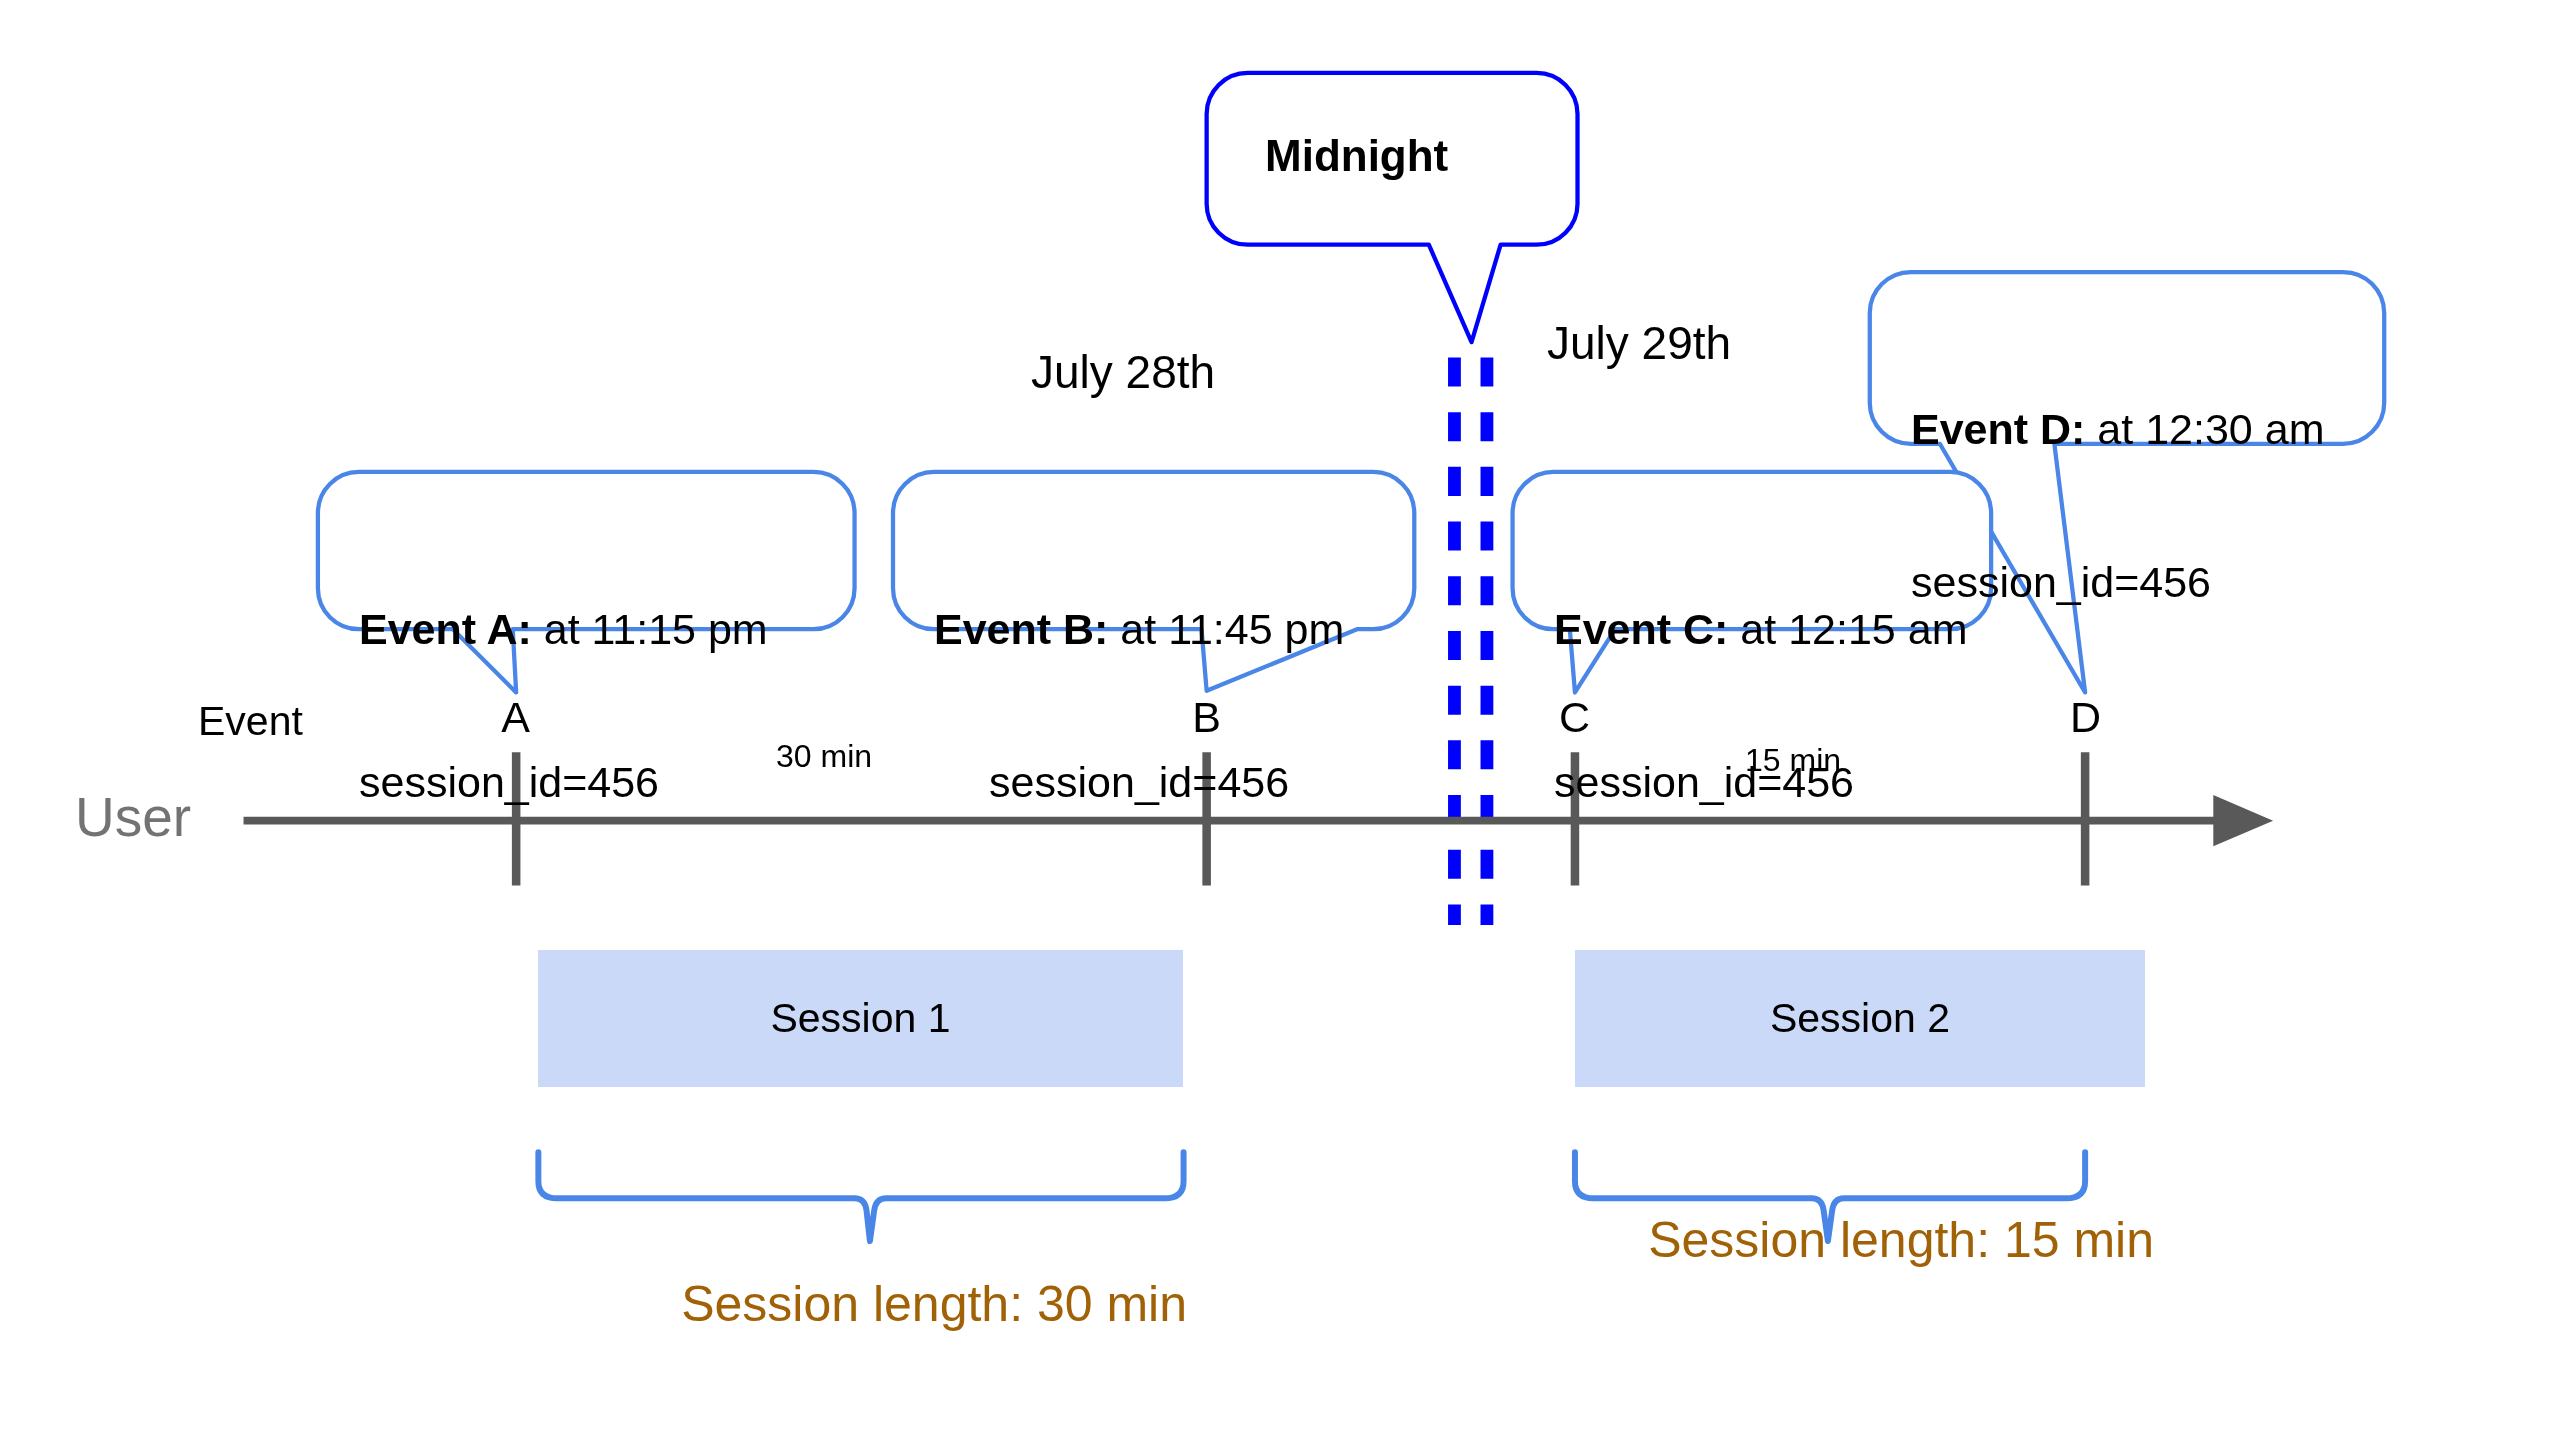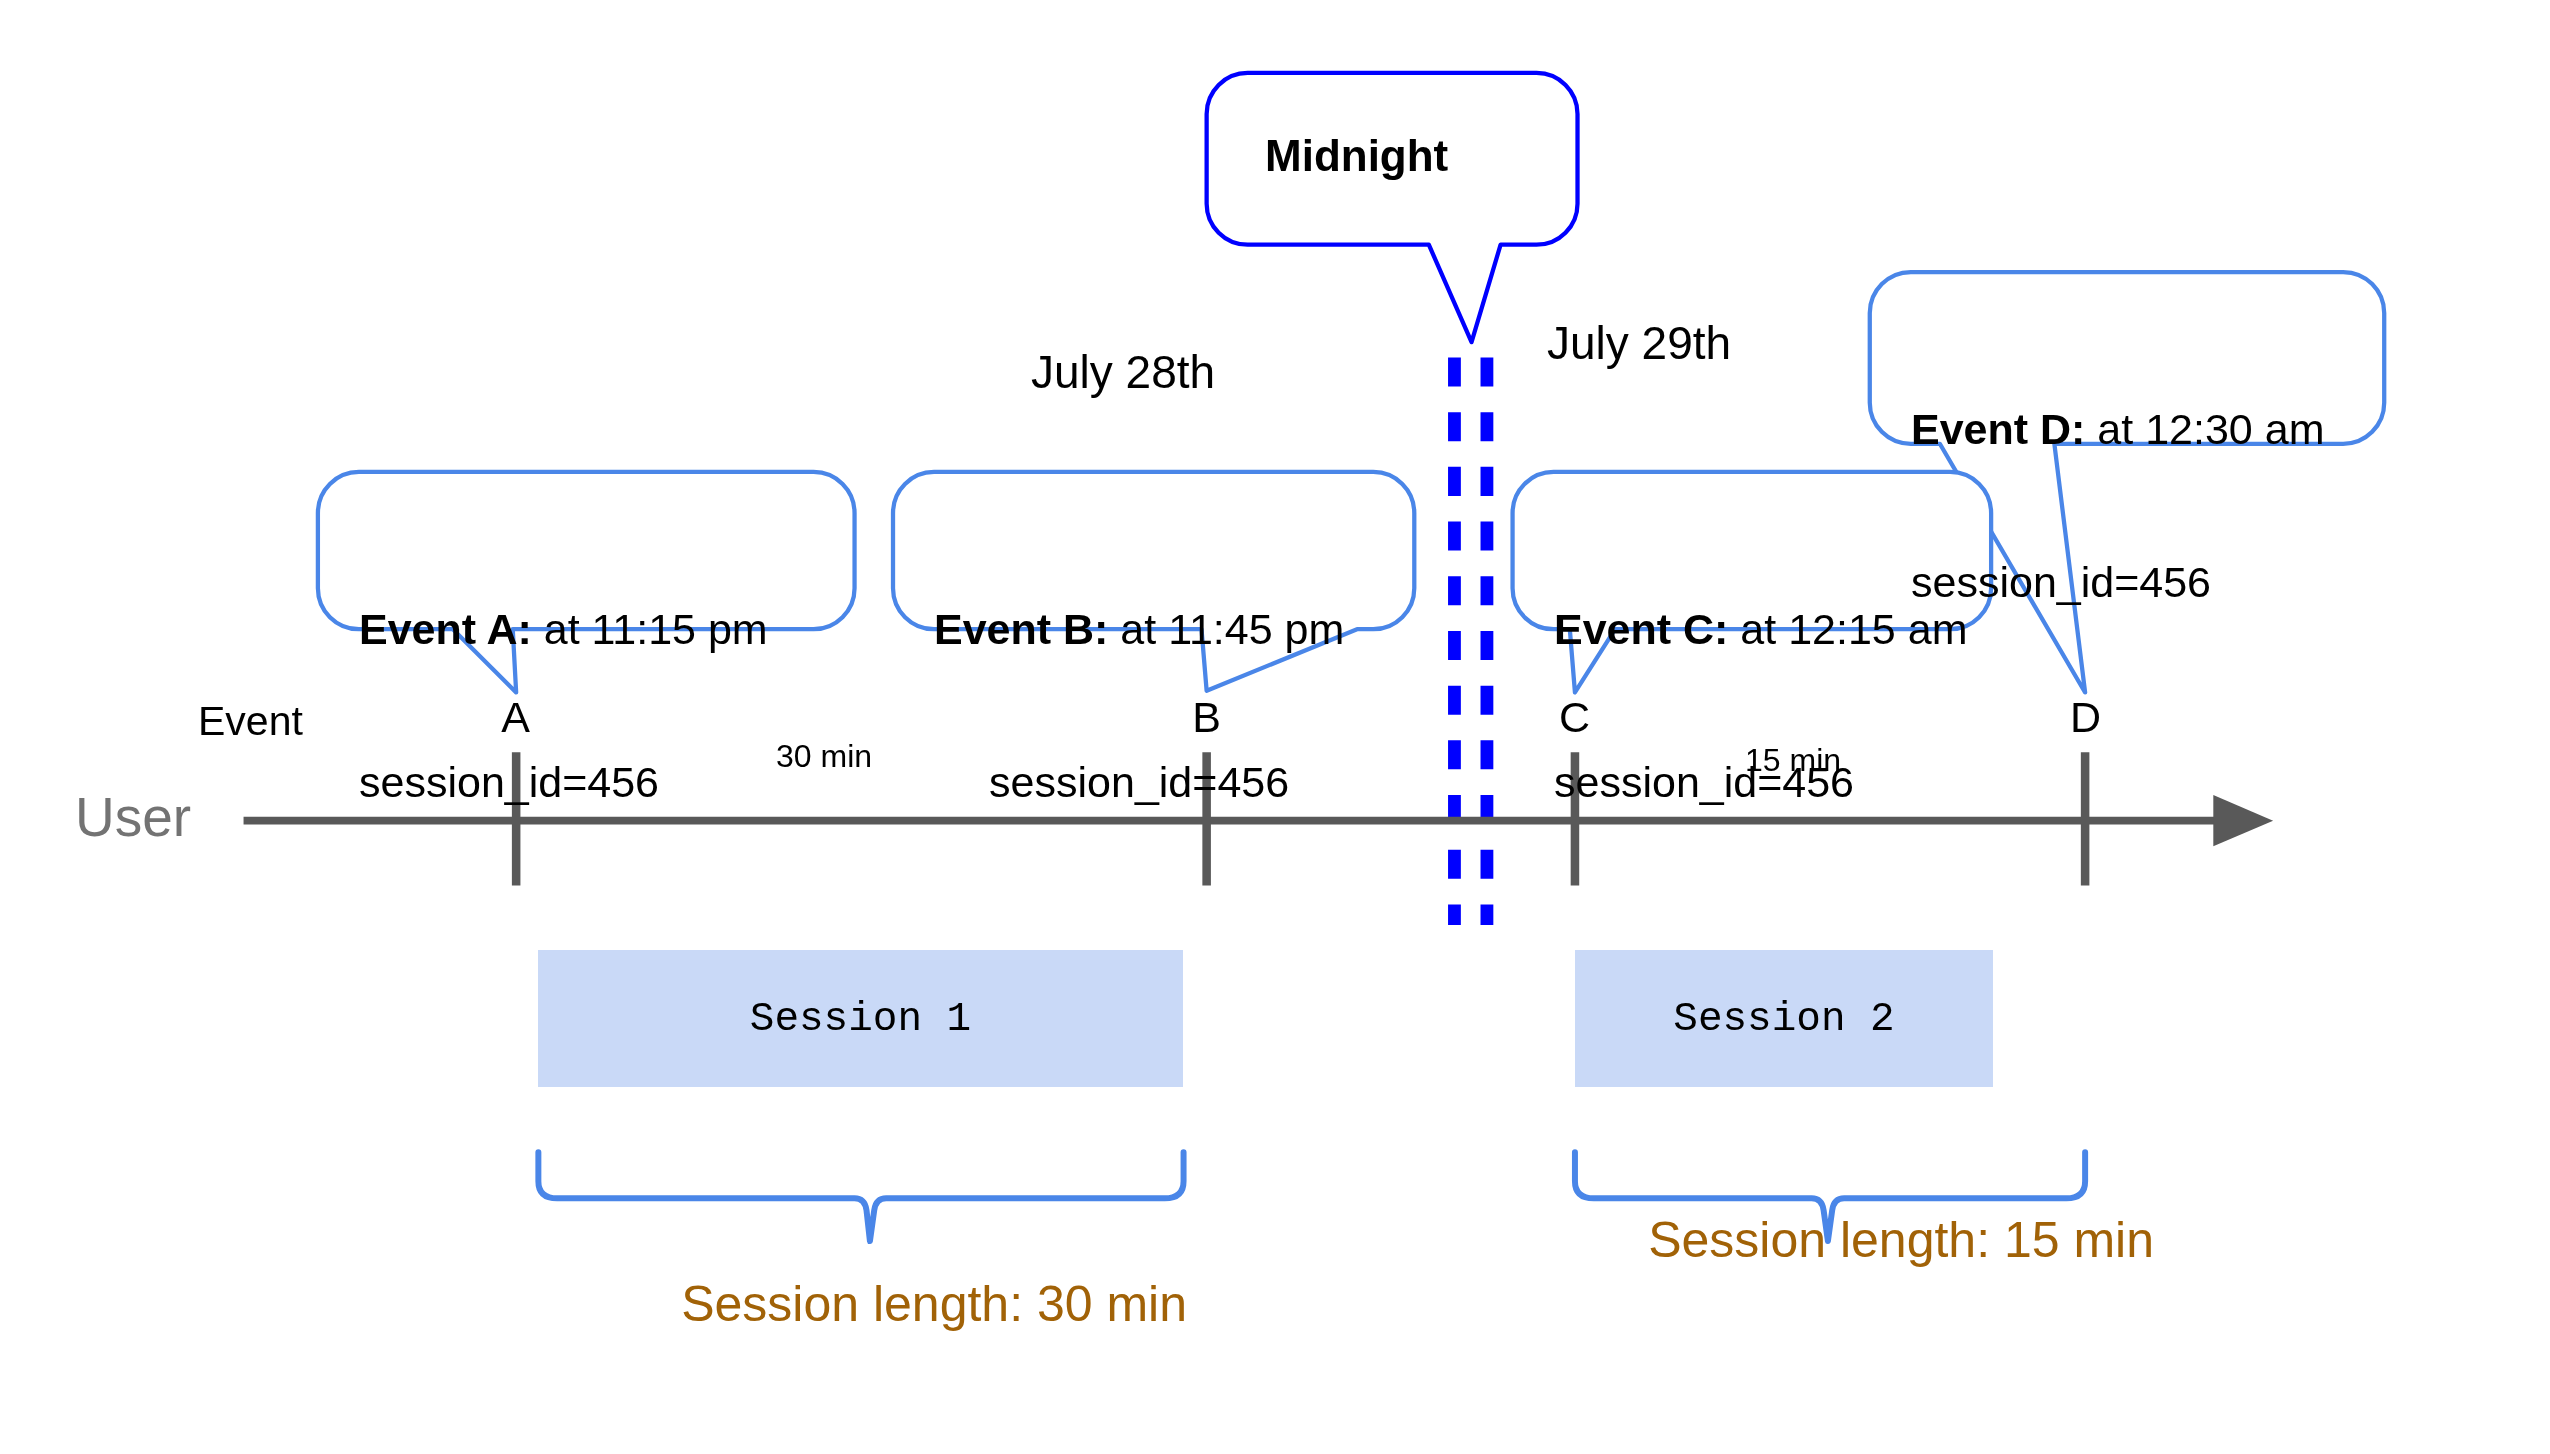--- a/index.html
+++ b/index.html
@@ -70,21 +70,20 @@
   }
 
   
   .session-box {
     position: absolute;
     display: flex;
     align-items: center;
     justify-content: center;
     font-size: 41px;
     color: #000000;
-    font-family: Liberation Mono, monospace;
   }
 
   .session-length-label {
     font-size: 50px;
     color: #a16207;
     text-align: right;
   }
 </style>
 </head>
 <body>
@@ -244,21 +243,21 @@
   <div class="txt tick-label" style="left:1164px; top:692px; width:85px;">B</div>
   <div class="txt tick-label" style="left:1532px; top:692px; width:85px;">C</div>
   <div class="txt tick-label" style="left:2043px; top:692px; width:85px;">D</div>
 
   <div class="txt duration-label" style="left:776px; top:738px; width:171px;">30 min</div>
   <div class="txt duration-label" style="left:1745px; top:742px; width:171px;">15 min</div>
 
   <div class="session-box" style="left:538px; top:950px; width:645px; height:137px; background:#C9D9F7;">
     <span>Session 1</span>
   </div>
-  <div class="session-box" style="left:1575px; top:950px; width:418px; height:137px; background:#C9D9F7;">
+  <div class="session-box" style="left:1575px; top:950px; width:570px; height:137px; background:#C9D9F7;">
     <span>Session 2</span>
   </div>
 
   <div class="txt session-length-label" style="left:537px; top:1275px; width:650px;">Session length: 30 min</div>
   <div class="txt session-length-label" style="left:1504px; top:1211px; width:650px;">Session length: 15 min</div>
 
 </div>
 
 
 </body></html>

